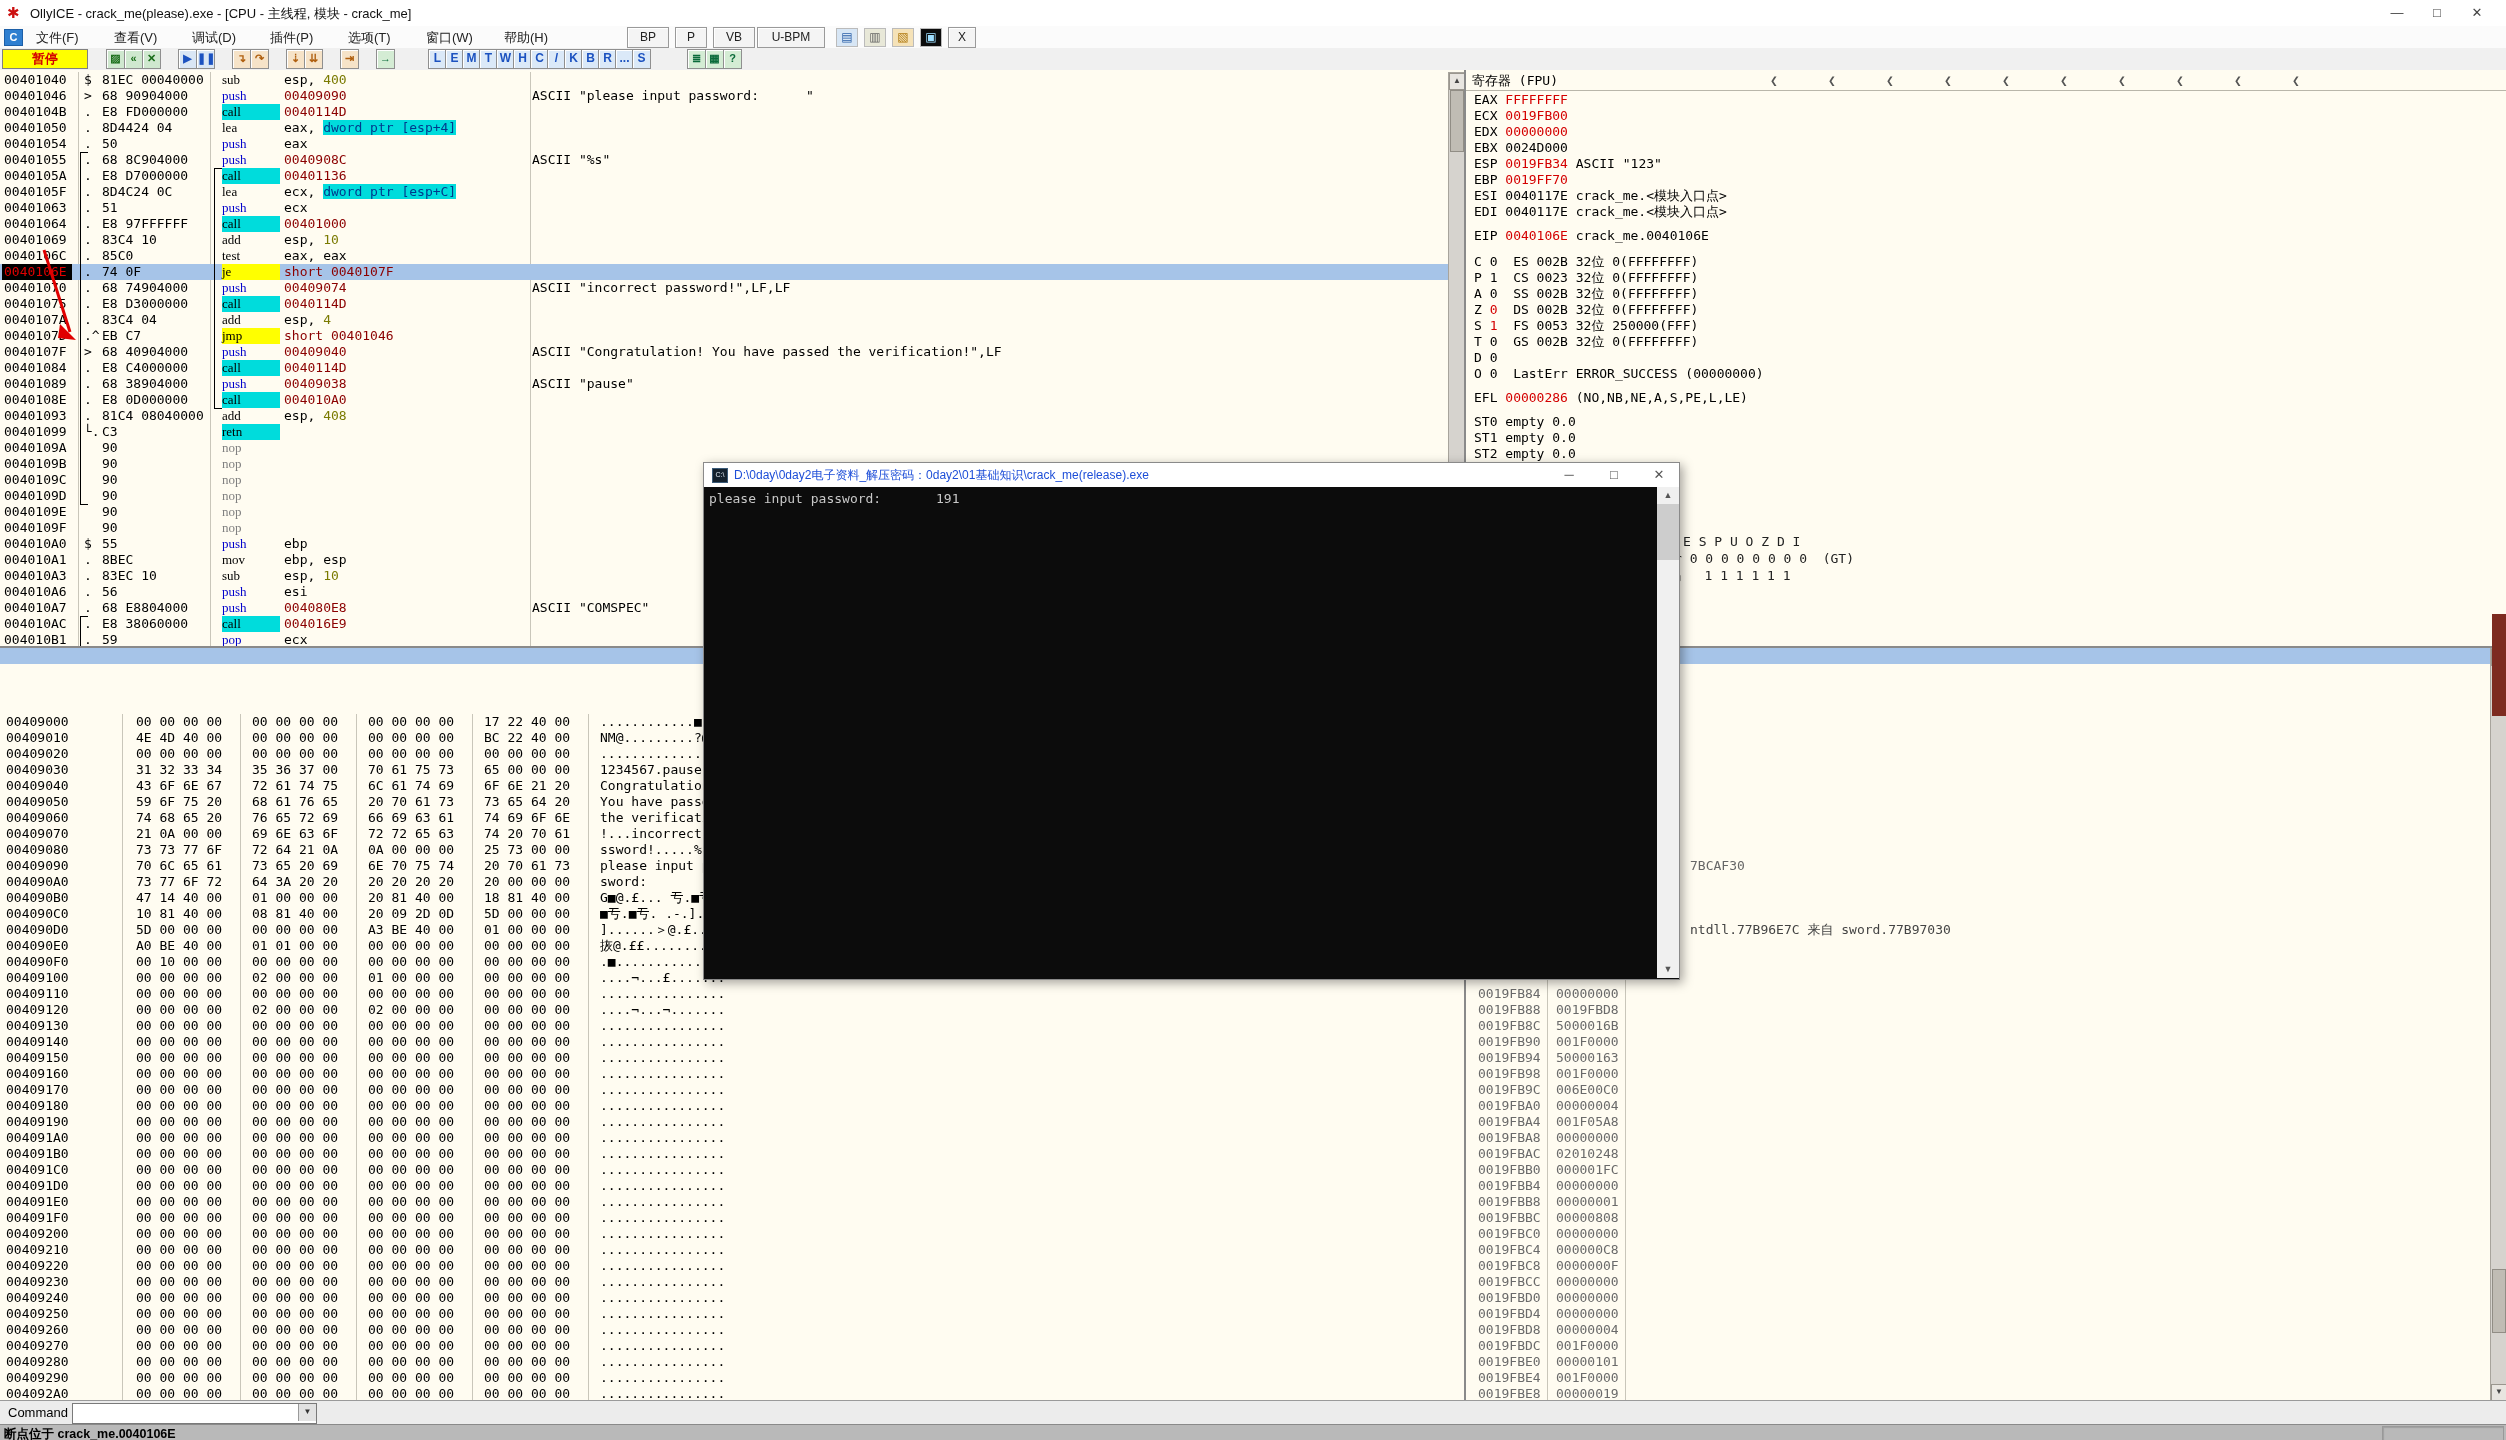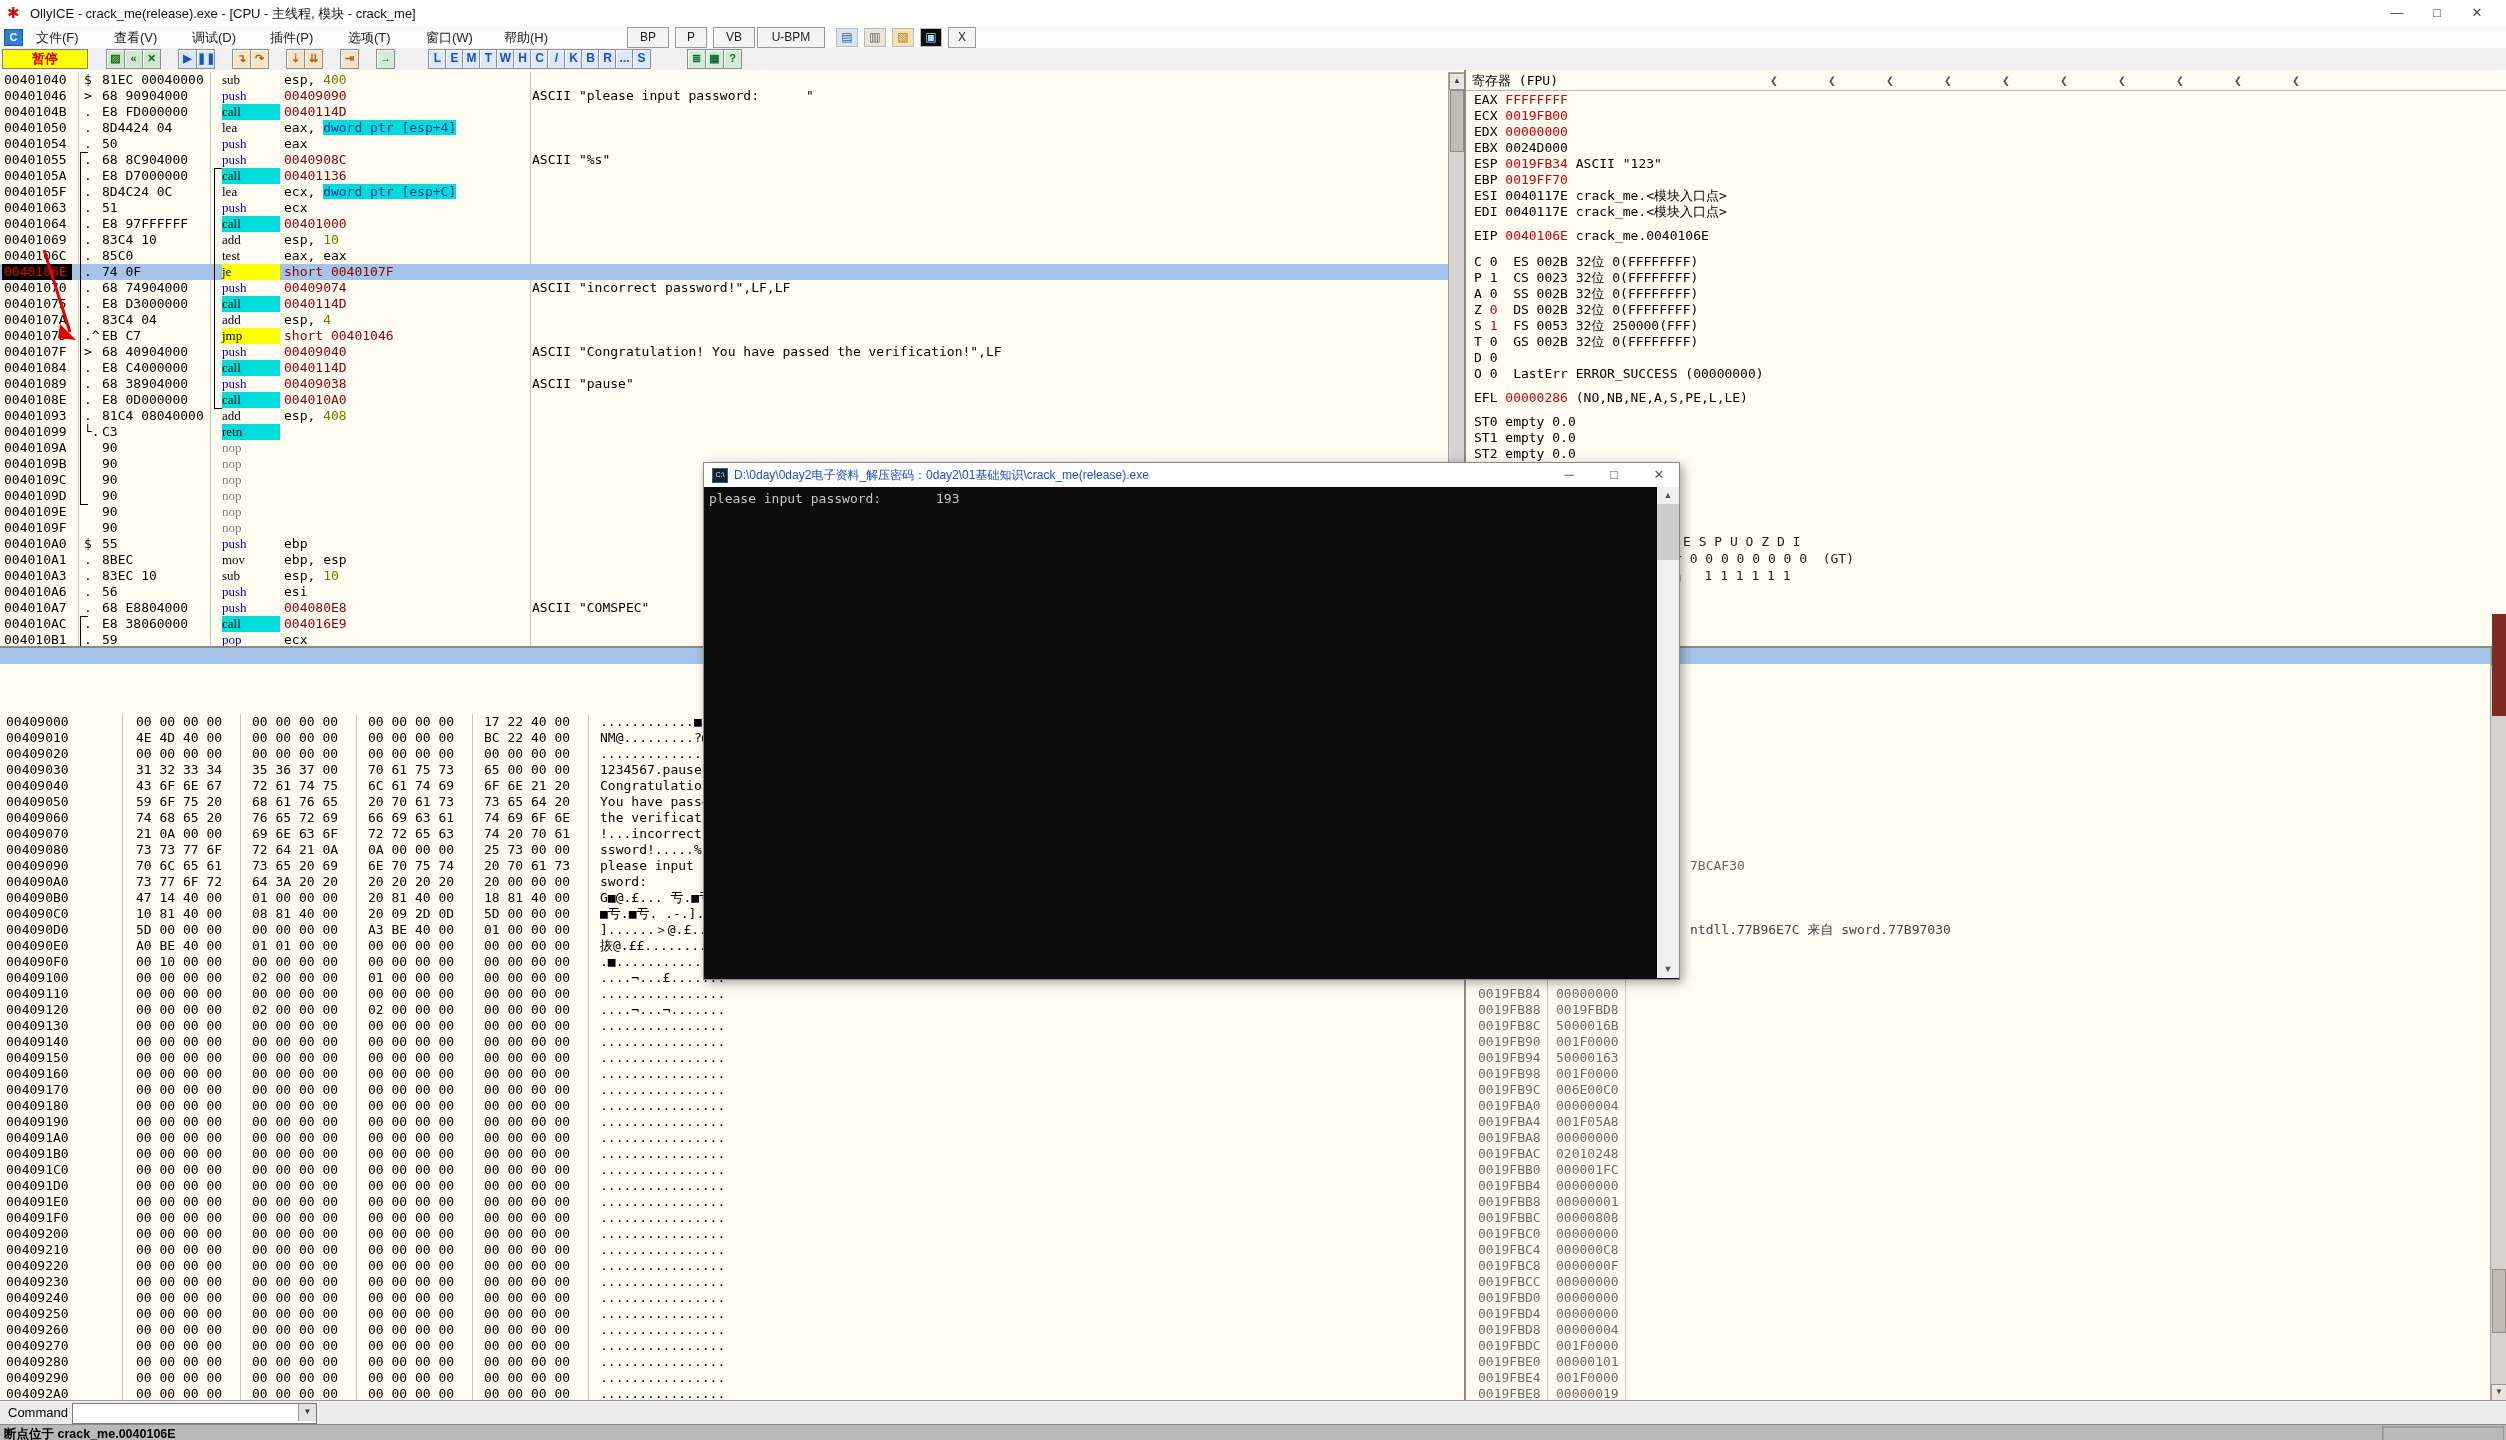--- a/index.html
+++ b/index.html
@@ -106,21 +106,21 @@
   #status-right{right:2px;top:1px;width:120px;height:13px;border:1px solid #999;box-shadow:inset 1px 1px 1px #a0a0a0;}
 
   #red-thumb{left:2492px;top:544px;width:14px;height:102px;background:#7d2b20;z-index:4;}
   #arrow-svg{left:30px;top:170px;z-index:6;}
 </style>
 </head>
 <body>
 
 <div class="abs" id="titlebar">
   <span class="abs" id="app-icon">✱</span>
-  <span class="abs" id="app-title">OllyICE - crack_me(release).exe - [CPU -  主线程, 模块 - crack_me]</span>
+  <span class="abs" id="app-title">OllyICE - crack_me(please).exe - [CPU -  主线程, 模块 - crack_me]</span>
   <div id="win-buttons">
       <div class="abs winbtn" style="left: 2380px;">—</div>
       <div class="abs winbtn" style="left: 2420px;">□</div>
       <div class="abs winbtn" style="left: 2460px;">✕</div>
     </div>
 </div>
 
 <div class="abs" id="menubar">
   <span class="abs cicon">C</span>
   <div id="menu-items">
@@ -215,21 +215,21 @@
   <div id="console-titlebar">
     <span id="console-icon">C:\</span>
     <span id="console-title">D:\0day\0day2电子资料_解压密码：0day2\01基础知识\crack_me(release).exe</span>
     <div id="console-buttons">
         <span class="conbtn" style="right: 90px;">─</span>
         <span class="conbtn" style="right: 45px;">□</span>
         <span class="conbtn" style="right: 0px;">✕</span>
       </div>
   </div>
   <div id="console-body">
-    <span class="mono" id="console-line">please input password:       193</span>
+    <span class="mono" id="console-line">please input password:       191</span>
   </div>
   <div id="console-sb">
     <span class="carr" style="top:0;">▲</span>
     <span class="cthumb" style="top:17px;"></span>
     <span class="carr" style="bottom:0;">▼</span>
   </div>
 </div>
 
 <div class="abs" id="command-bar">
   <span class="abs" id="command-label">Command</span>

